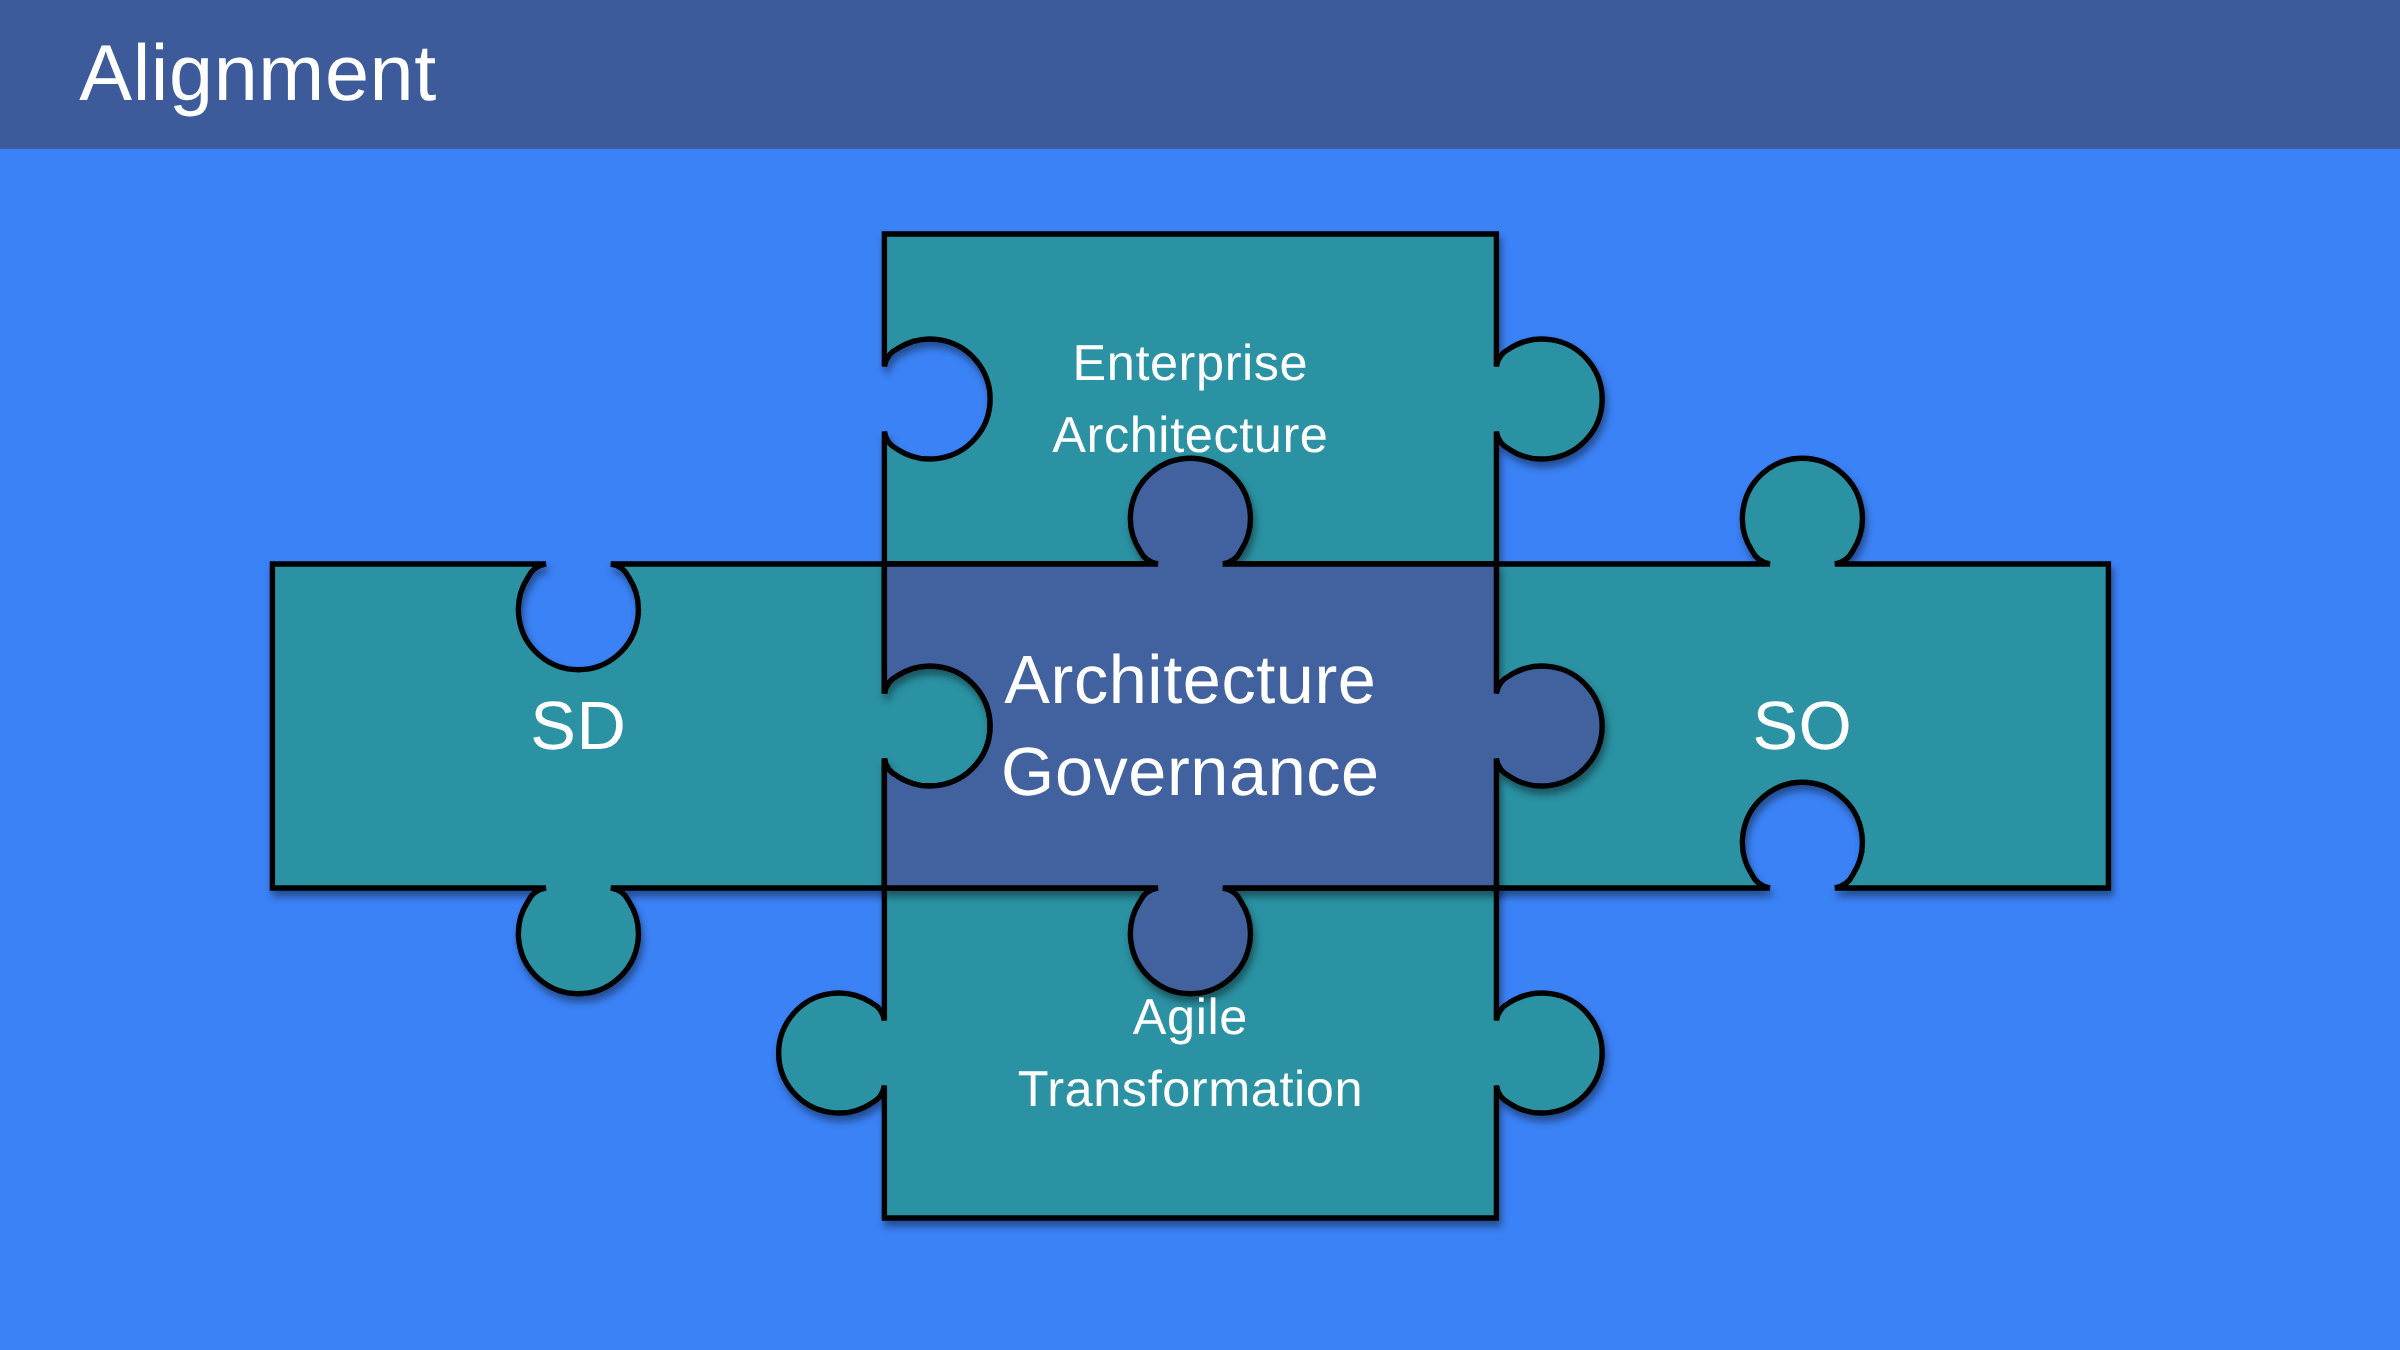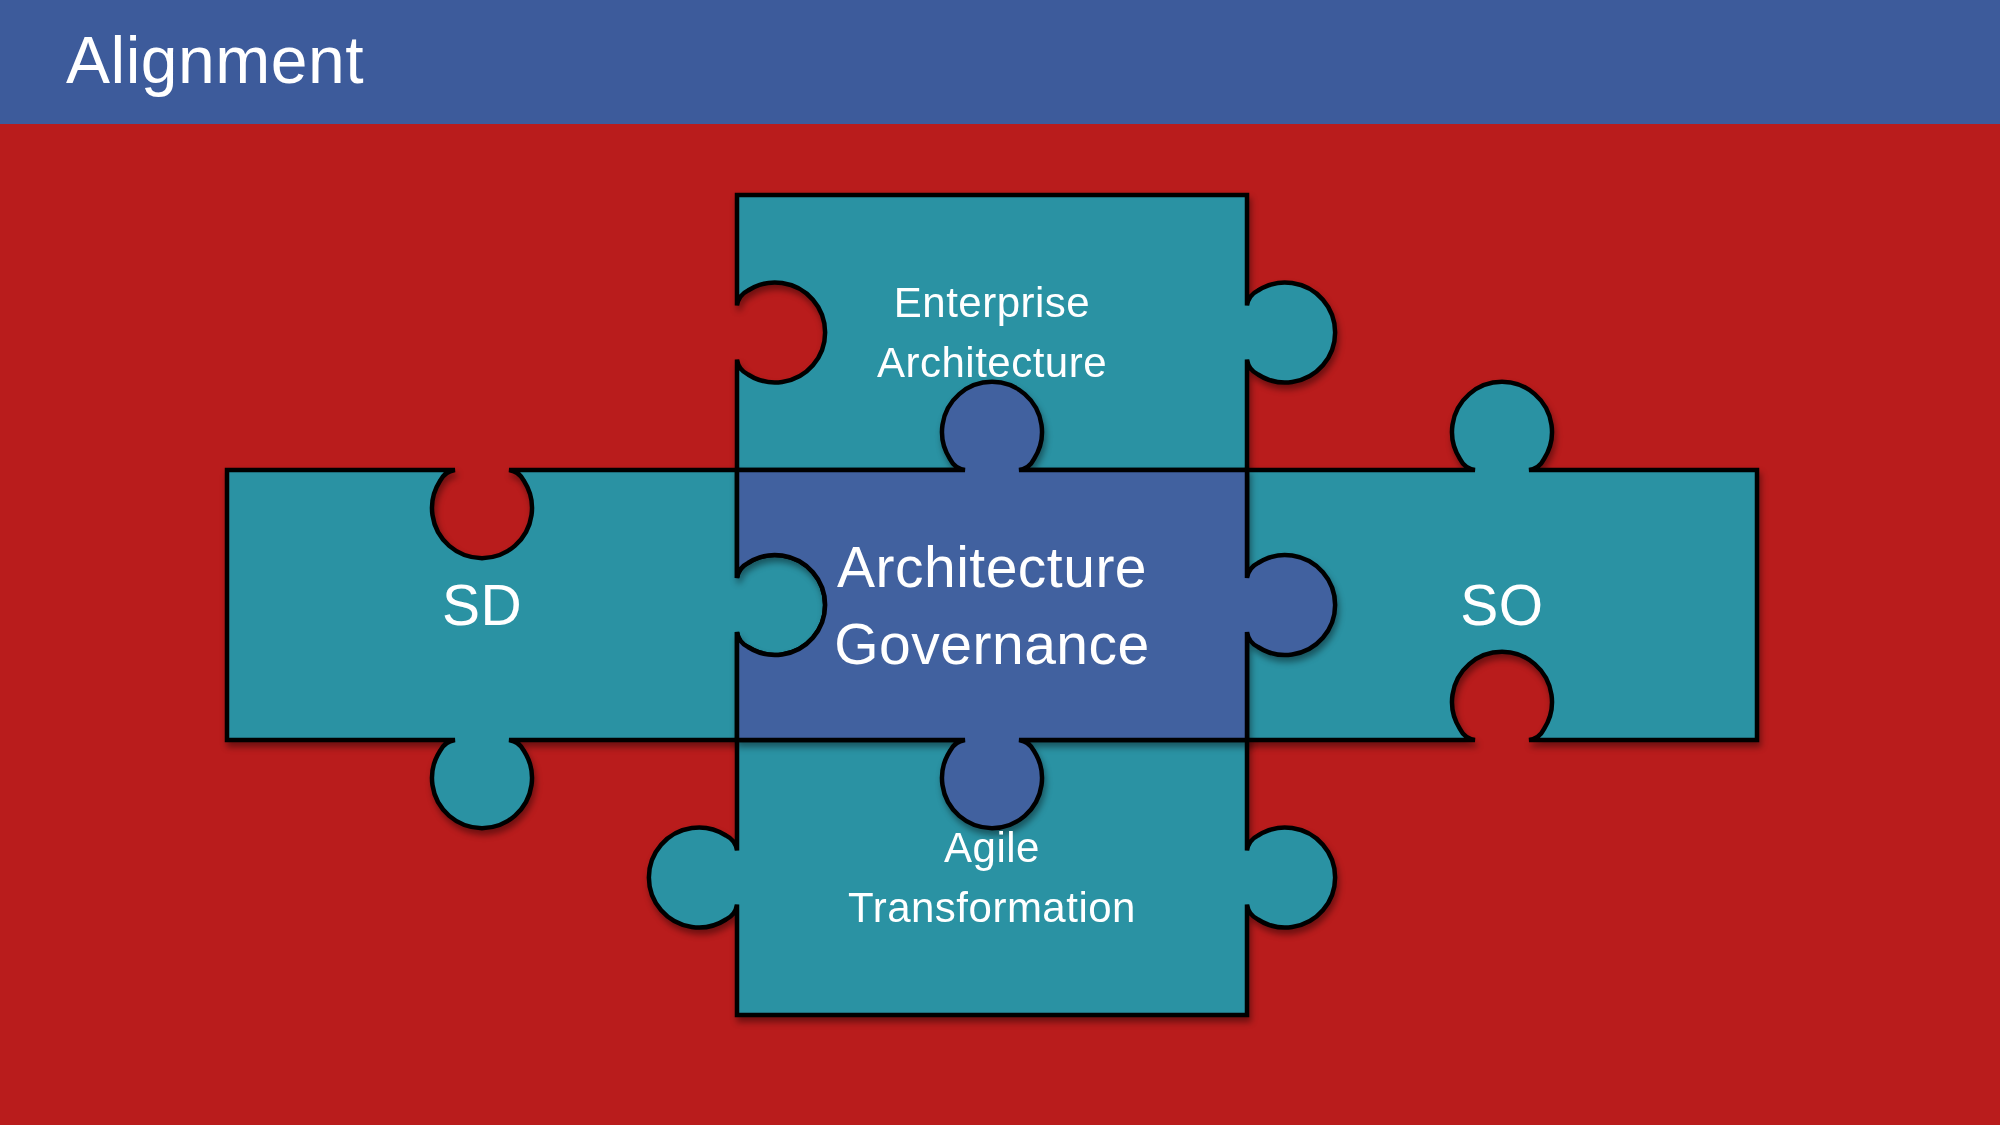--- a/index.html
+++ b/index.html
@@ -46,21 +46,21 @@
   .piece-label {
     font-family: "Liberation Sans", sans-serif;
     font-weight: 300;
     text-anchor: middle;
     letter-spacing: 0.5px;
   }
 </style>
 </head>
 <body>
 
-<div class="slide" style="background: #b91c1c; text-decoration: underline;">
+<div class="slide" style="background: #3b82f6; text-decoration: underline;">
   <header class="title-bar" style="background: rgb(61, 91, 155);">
     <span class="slide-title">Alignment</span>
   </header>
   <svg id="puzzle" class="puzzle-svg" viewBox="0 0 2000 1125" xmlns="http://www.w3.org/2000/svg">
       <path d="M 737 195 L 1247 195 L 1247.00 305.50 A 20 20 0 0 1 1258.00 290.50 A 50 50 0 1 1 1258.00 374.50 A 20 20 0 0 1 1247.00 359.50 L 1247 470 L 737 470 L 737.00 359.50 A 20 20 0 0 0 748.00 374.50 A 50 50 0 1 0 748.00 290.50 A 20 20 0 0 0 737.00 305.50 L 737 195 Z" fill="#2A92A3" stroke="#000000" stroke-width="4.5" class="puzzle-piece"></path>
       <path d="M 227 470 L 455.00 470.00 A 20 20 0 0 0 440.00 481.00 A 50 50 0 1 0 524.00 481.00 A 20 20 0 0 0 509.00 470.00 L 737 470 L 737.00 578.00 A 20 20 0 0 1 748.00 563.00 A 50 50 0 1 1 748.00 647.00 A 20 20 0 0 1 737.00 632.00 L 737 740 L 509.00 740.00 A 20 20 0 0 1 524.00 751.00 A 50 50 0 1 1 440.00 751.00 A 20 20 0 0 1 455.00 740.00 L 227 740 L 227 470 Z" fill="#2A92A3" stroke="#000000" stroke-width="4.5" class="puzzle-piece"></path>
       <path d="M 1247 470 L 1475.00 470.00 A 20 20 0 0 1 1460.00 459.00 A 50 50 0 1 1 1544.00 459.00 A 20 20 0 0 1 1529.00 470.00 L 1757 470 L 1757 740 L 1529.00 740.00 A 20 20 0 0 0 1544.00 729.00 A 50 50 0 1 0 1460.00 729.00 A 20 20 0 0 0 1475.00 740.00 L 1247 740 L 1247 470 Z" fill="#2A92A3" stroke="#000000" stroke-width="4.5" class="puzzle-piece"></path>
       <path d="M 737 740 L 1247 740 L 1247.00 850.50 A 20 20 0 0 1 1258.00 835.50 A 50 50 0 1 1 1258.00 919.50 A 20 20 0 0 1 1247.00 904.50 L 1247 1015 L 737 1015 L 737.00 904.50 A 20 20 0 0 1 726.00 919.50 A 50 50 0 1 1 726.00 835.50 A 20 20 0 0 1 737.00 850.50 L 737 740 Z" fill="#2A92A3" stroke="#000000" stroke-width="4.5" class="puzzle-piece"></path>
       <path d="M 737 470 L 965.00 470.00 A 20 20 0 0 1 950.00 459.00 A 50 50 0 1 1 1034.00 459.00 A 20 20 0 0 1 1019.00 470.00 L 1247 470 L 1247.00 578.00 A 20 20 0 0 1 1258.00 563.00 A 50 50 0 1 1 1258.00 647.00 A 20 20 0 0 1 1247.00 632.00 L 1247 740 L 1019.00 740.00 A 20 20 0 0 1 1034.00 751.00 A 50 50 0 1 1 950.00 751.00 A 20 20 0 0 1 965.00 740.00 L 737 740 L 737.00 632.00 A 20 20 0 0 0 748.00 647.00 A 50 50 0 1 0 748.00 563.00 A 20 20 0 0 0 737.00 578.00 L 737 470 Z" fill="#41619F" stroke="#000000" stroke-width="4.5" class="puzzle-piece"></path>
       <text x="992" y="302.5" dominant-baseline="central" font-size="42" fill="#FFFFFF" class="piece-label">Enterprise</text>

